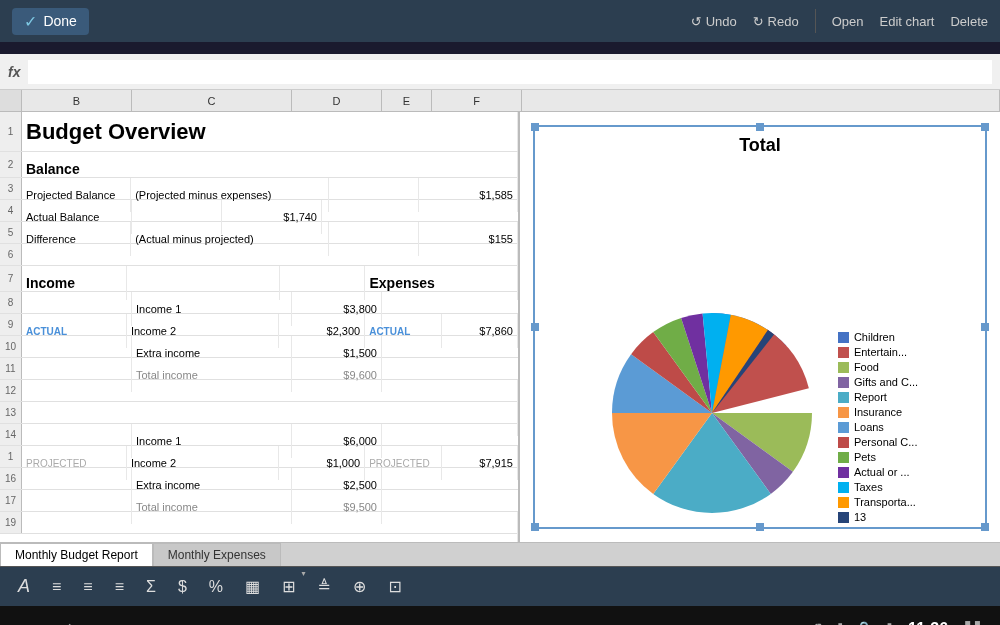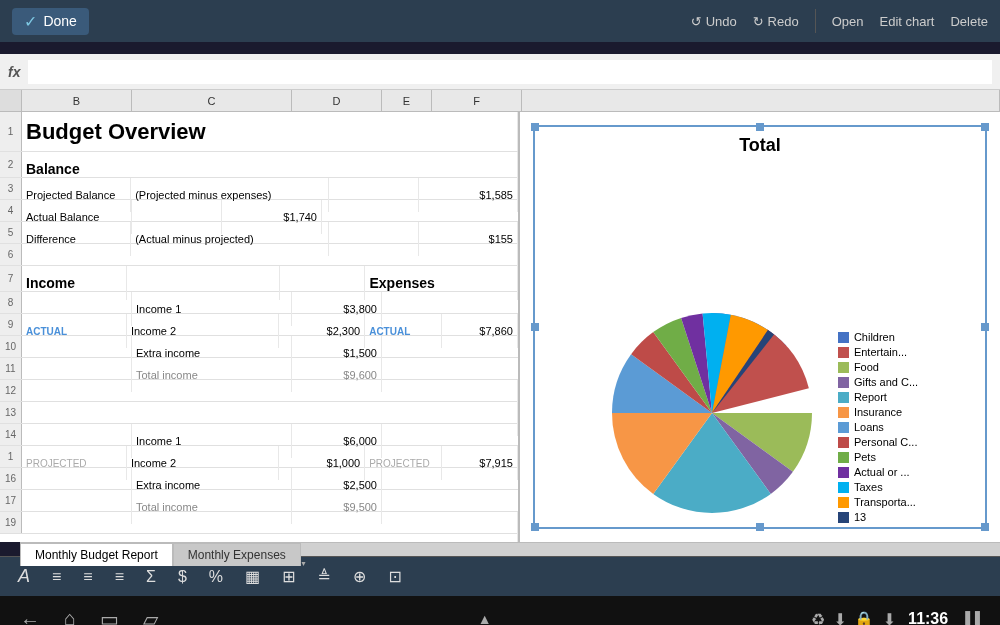--- a/index.html
+++ b/index.html
@@ -154,26 +154,25 @@
     
     .resize-handle {
       width: 8px;
       height: 8px;
       background: #6699cc;
       position: absolute;
     }
 
     
     .sheet-tabs {
-      height: 14px;
+      height: 24px;
       background: #d0d0d0;
       display: flex;
       align-items: flex-start;
       border-top: 1px solid #bbb;
-      margin-left: 20px;
     }
     .sheet-tab {
       padding: 4px 14px;
       font-size: 12px;
       border: 1px solid #bbb;
       border-bottom: none;
       cursor: pointer;
       background: #c8c8c8;
       color: #333;
     }

